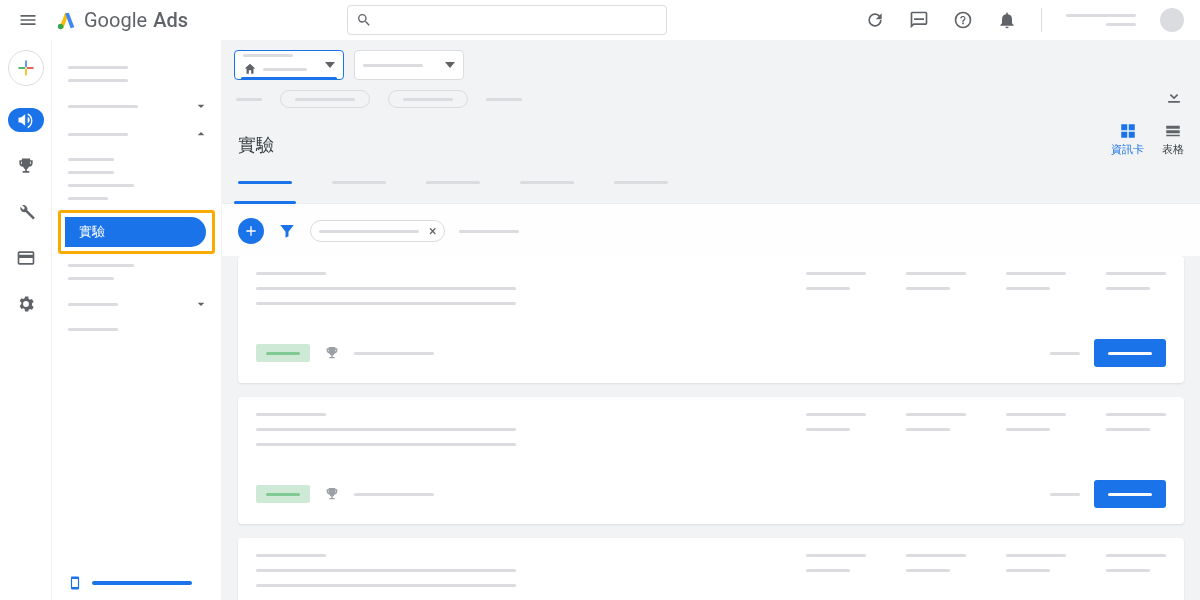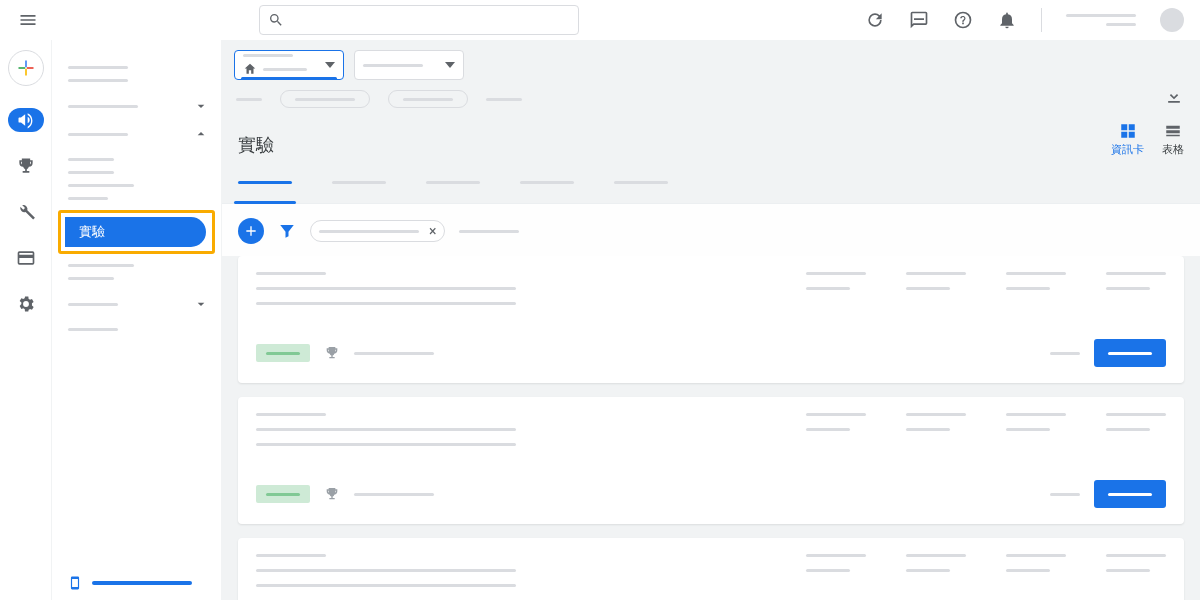--- a/index.html
+++ b/index.html
@@ -120,20 +120,29 @@
 </style>
 </head>
 <body>
 
 <div class="header">
   <div class="menu-btn">
     <svg viewBox="0 0 24 24" width="20" height="20">
         <path d="M3 6h18v2H3V6zm0 5h18v2H3v-2zm0 5h18v2H3v-2z"></path>
       </svg>
   </div>
+  <div class="logo">
+    <svg width="22" height="22" viewBox="0 0 24 24">
+      <path fill="#FBBC04" d="M4 20l6-16 4 1-6 16z"></path>
+      <path fill="#4285F4" d="M14 4l6 16-4 1-6-16z"></path>
+      <circle fill="#34A853" cx="5" cy="19" r="3"></circle>
+    </svg>
+    <span class="g">Google</span>
+    <span class="a">Ads</span>
+  </div>
 
   <div class="search-wrap">
     <div class="search-box">
       <svg viewBox="0 0 24 24" width="16" height="16">
           <path d="M15.5 14h-.79l-.28-.27A6.471 6.471 0 0016 9.5 6.5 6.5 0 109.5 16c1.61 0 3.09-.59 4.23-1.57l.27.28v.79l5 4.99L20.49 19l-4.99-5zM9.5 14A4.5 4.5 0 119.5 5a4.5 4.5 0 010 9z"></path>
         </svg>
       <input placeholder="" style="">
     </div>
   </div>
 

